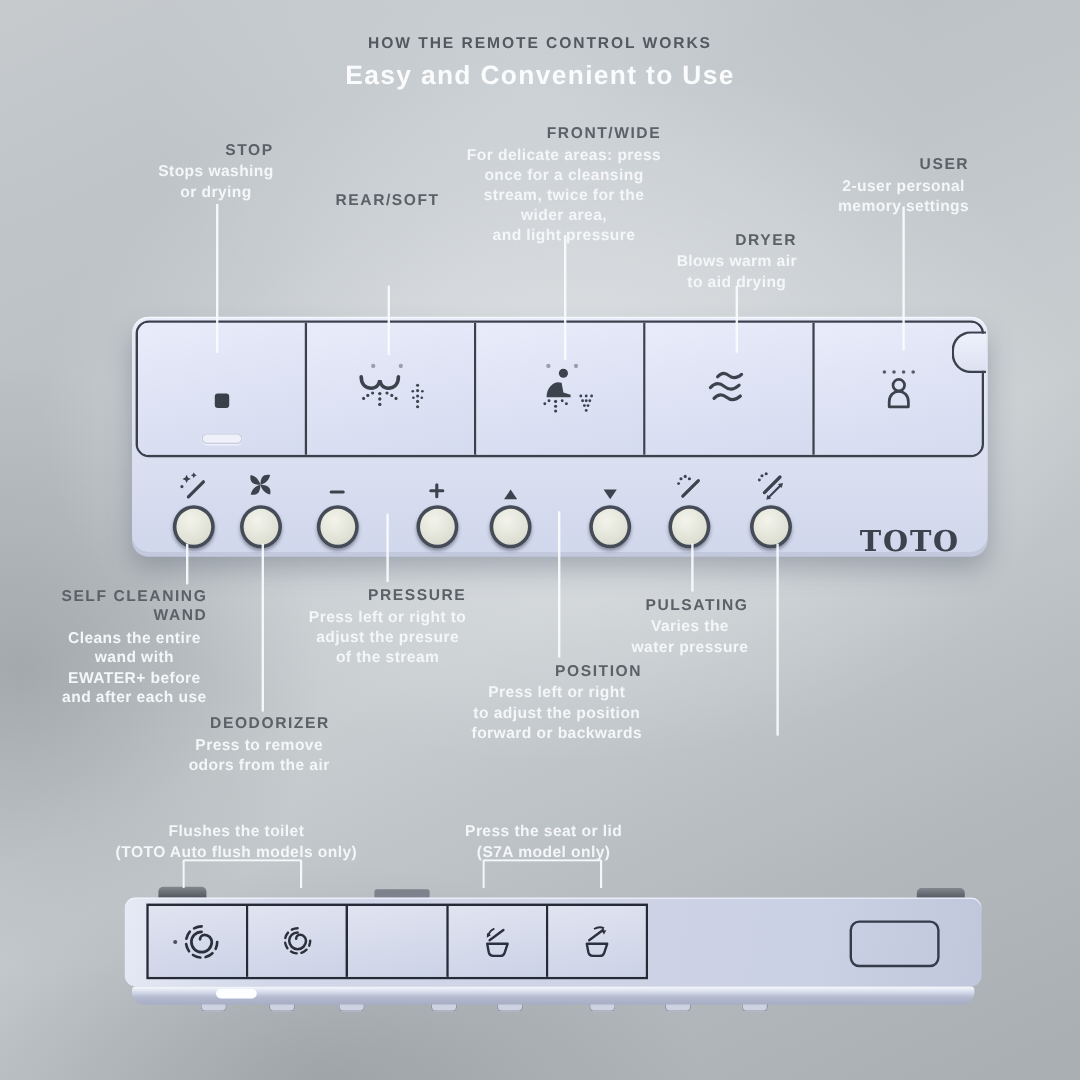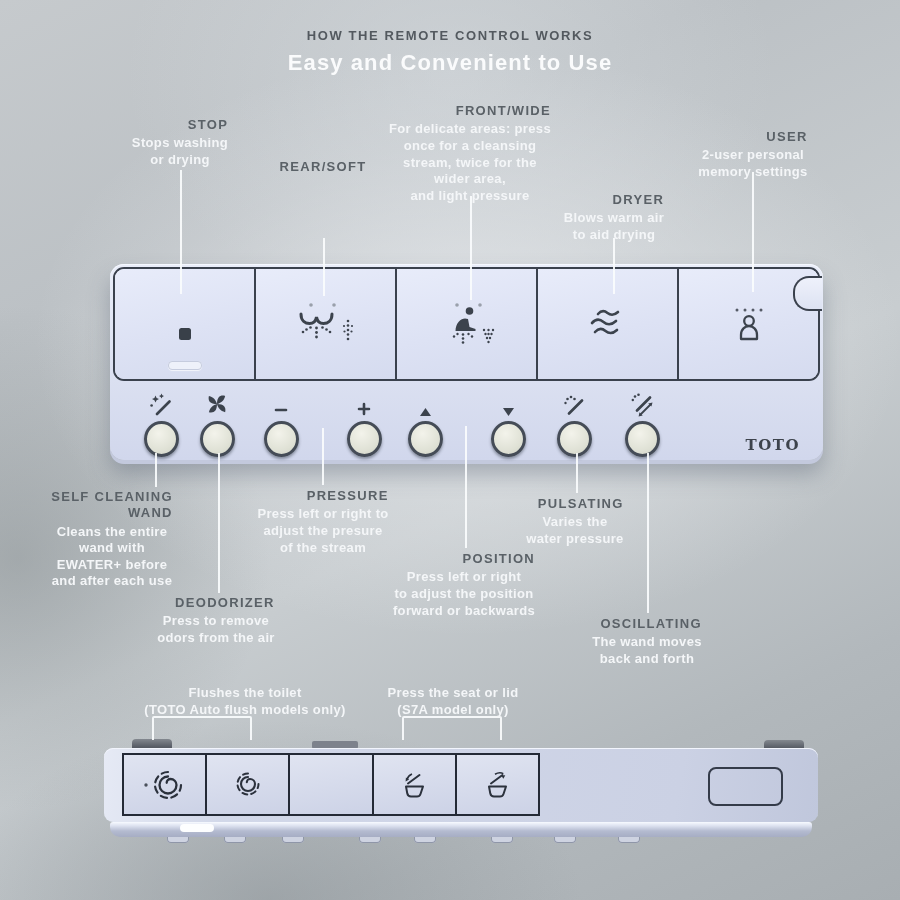--- a/index.html
+++ b/index.html
@@ -34,21 +34,21 @@
     background:#eef1fa;box-shadow:inset 0 0 0 1px #c6ccde,0 1px 1px rgba(255,255,255,.7);}
   .notch{position:absolute;right:1px;top:12px;width:27px;height:31px;border:2px solid #3a414d;border-right:none;
     border-radius:16px 0 0 16px;background:linear-gradient(#eef1fb,#dde2f2);z-index:3;}
   .small-row{position:absolute;left:0;right:0;top:116px;height:80px;}
   .sgrp{position:absolute;width:44px;top:10px;text-align:center;}
   .s-ico{height:27px;display:flex;align-items:flex-end;justify-content:center;}
   .oval{width:29px;height:30px;border-radius:50%;margin:4px auto 0;border:3px solid #454c57;
     background:radial-gradient(circle at 40% 32%,#f3f3eb,#dfe1d5 65%,#ced1c4 100%);
     box-shadow:0 2px 3px rgba(40,48,60,.45);}
   .brand{position:absolute;right:23px;top:56px;font-family:"DejaVu Serif",serif;font-weight:700;
-    font-size:15px;letter-spacing:1.5px;color:#3d434c;}
+    font-size:24px;letter-spacing:1.5px;color:#3d434c;}
   
   .peg{position:absolute;width:40px;height:13px;border-radius:4px;z-index:1;
     background:linear-gradient(180deg,#83888f,#585d66 60%,#4b5057);}
   .tab{position:absolute;width:46px;height:8px;border-radius:2px;background:#7d828c;z-index:1;}
   .remote-bottom{position:absolute;left:104px;top:748px;width:714px;height:74px;border-radius:9px;z-index:2;
     background:linear-gradient(100deg,#e6eaf5 0%,#d2d8e9 18%,#cbd1e4 80%,#c0c7dc 100%);
     box-shadow:inset 0 1px 0 #f2f5fd;}
   .remote-bottom:after{content:"";position:absolute;left:6px;right:6px;top:100%;height:15px;
     border-radius:3px 3px 10px 10px;
     background:linear-gradient(180deg,#f7faff 0%,#dde2f0 25%,#b4bbd0 60%,#a6adc4 100%);}
@@ -316,27 +316,22 @@
     <div class="c-title">POSITION</div>
     <div class="c-desc">Press left or right
 to adjust the position
 forward or backwards</div>
   </div>
   <div class="callout" style="left:216px;top:595px;">
     <div class="c-title">DEODORIZER</div>
     <div class="c-desc">Press to remove
 odors from the air</div>
   </div>
-  <div class="callout" style="left:647px;top:616px;">
-    <div class="c-title">OSCILLATING</div>
-    <div class="c-desc">The wand moves
-back and forth</div>
-  </div>
-
-  <div class="callout" style="left:197px;top:683px;margin-left:48px;">
+
+  <div class="callout" style="left:197px;top:683px;">
     <div class="c-desc">Flushes the toilet
 (TOTO Auto flush models only)</div>
   </div>
   <div class="callout" style="left:453px;top:683px;">
     <div class="c-desc">Press the seat or lid
 (S7A model only)</div>
   </div>
   <div class="bracket" style="left:152px;top:716px;width:96px;"></div>
   <div class="bracket" style="left:402px;top:716px;width:96px;"></div>
 

